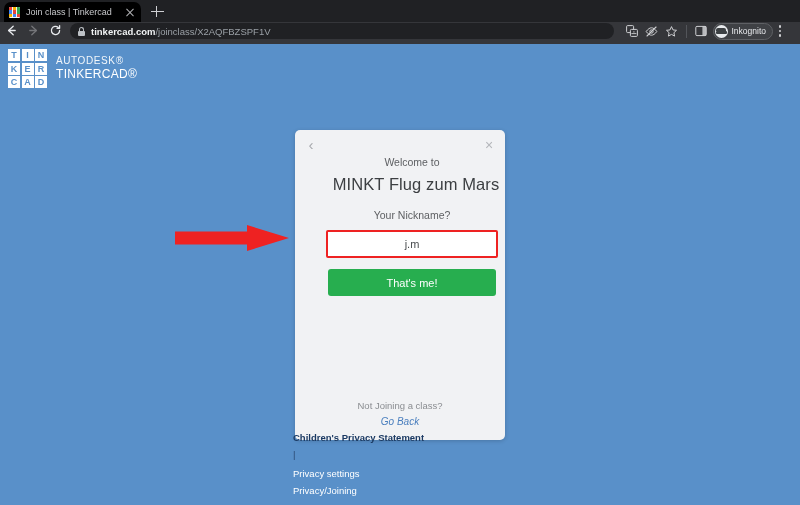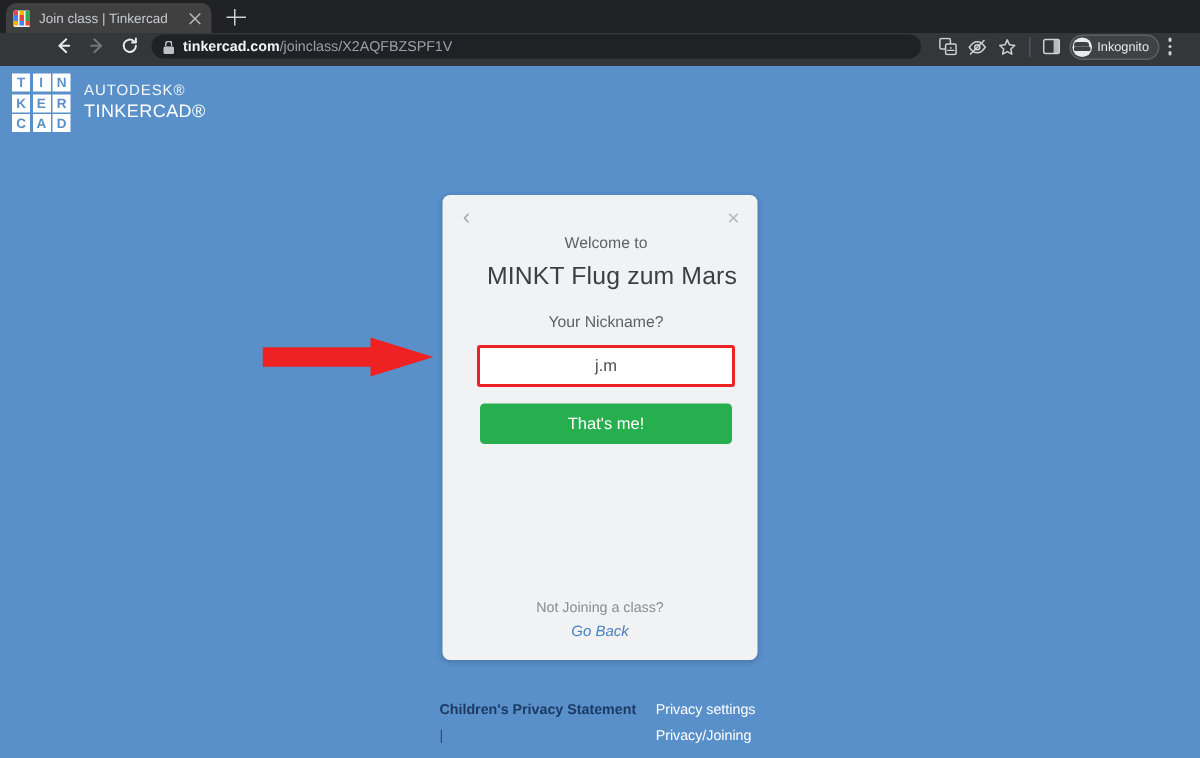--- a/index.html
+++ b/index.html
@@ -31,21 +31,21 @@
   .tabstrip {
     position: relative;
     height: 22px;
     background: #202124;
   }
   .tab {
     position: absolute;
     left: 4px; top: 2px;
     width: 137px;
     height: 20px;
-    background: #404040;
+    background: #000000;
     border-radius: 7px 7px 0 0;
     display: flex;
     align-items: center;
     padding: 0 5px;
     box-sizing: border-box;
   }
   .tab-favicon {
     width: 11px;
     height: 11px;
     flex: 0 0 auto;
@@ -96,21 +96,20 @@
   }
   .newtab:before { left: 1px; top: 7px; width: 13px; height: 1.3px; }
   .newtab:after  { left: 6px; top: 2px; width: 1.3px; height: 11px; }
 
   .toolbar {
     position: relative;
     height: 18px;
     background: #35363a;
     display: flex;
     align-items: center;
-    margin-left: 31px;
   }
   .nav-btn {
     width: 22px; height: 22px;
     position: relative;
     flex: 0 0 auto;
     color: #e8eaed;
     font-size: 12px;
     line-height: 22px;
     text-align: center;
   }
@@ -307,21 +306,21 @@
     position: absolute;
     right: 7px; top: 6px;
     width: 18px; height: 18px;
     color: #b4b6ba;
     font-size: 14px;
     line-height: 18px;
     text-align: center;
   }
   .modal-body {
     position: absolute;
-    left: 4px; top: 0;
+    left: 12px; top: 0;
     width: 100%;
     text-align: center;
     border-radius: 19px;
   }
   .welcome {
     margin-top: 26px;
     font-size: 10.5px;
     color: #5e6063;
   }
   .class-name {
@@ -388,21 +387,22 @@
     left: 175px; top: 181px;
     width: 114px; height: 26px;
   }
 
   
   .page-footer {
     position: absolute;
     left: 293px; bottom: 6px;
     width: 300px;
     display: flex;
-    gap: 13px;
+    gap: 2px;
+    flex-direction: column;
   }
   .footer-col-a {
     font-size: 9.5px;
     line-height: 17px;
     color: #1b3a63;
     font-weight: bold;
   }
   .footer-col-a .bar {
     font-weight: normal;
     color: #2b4b74;

